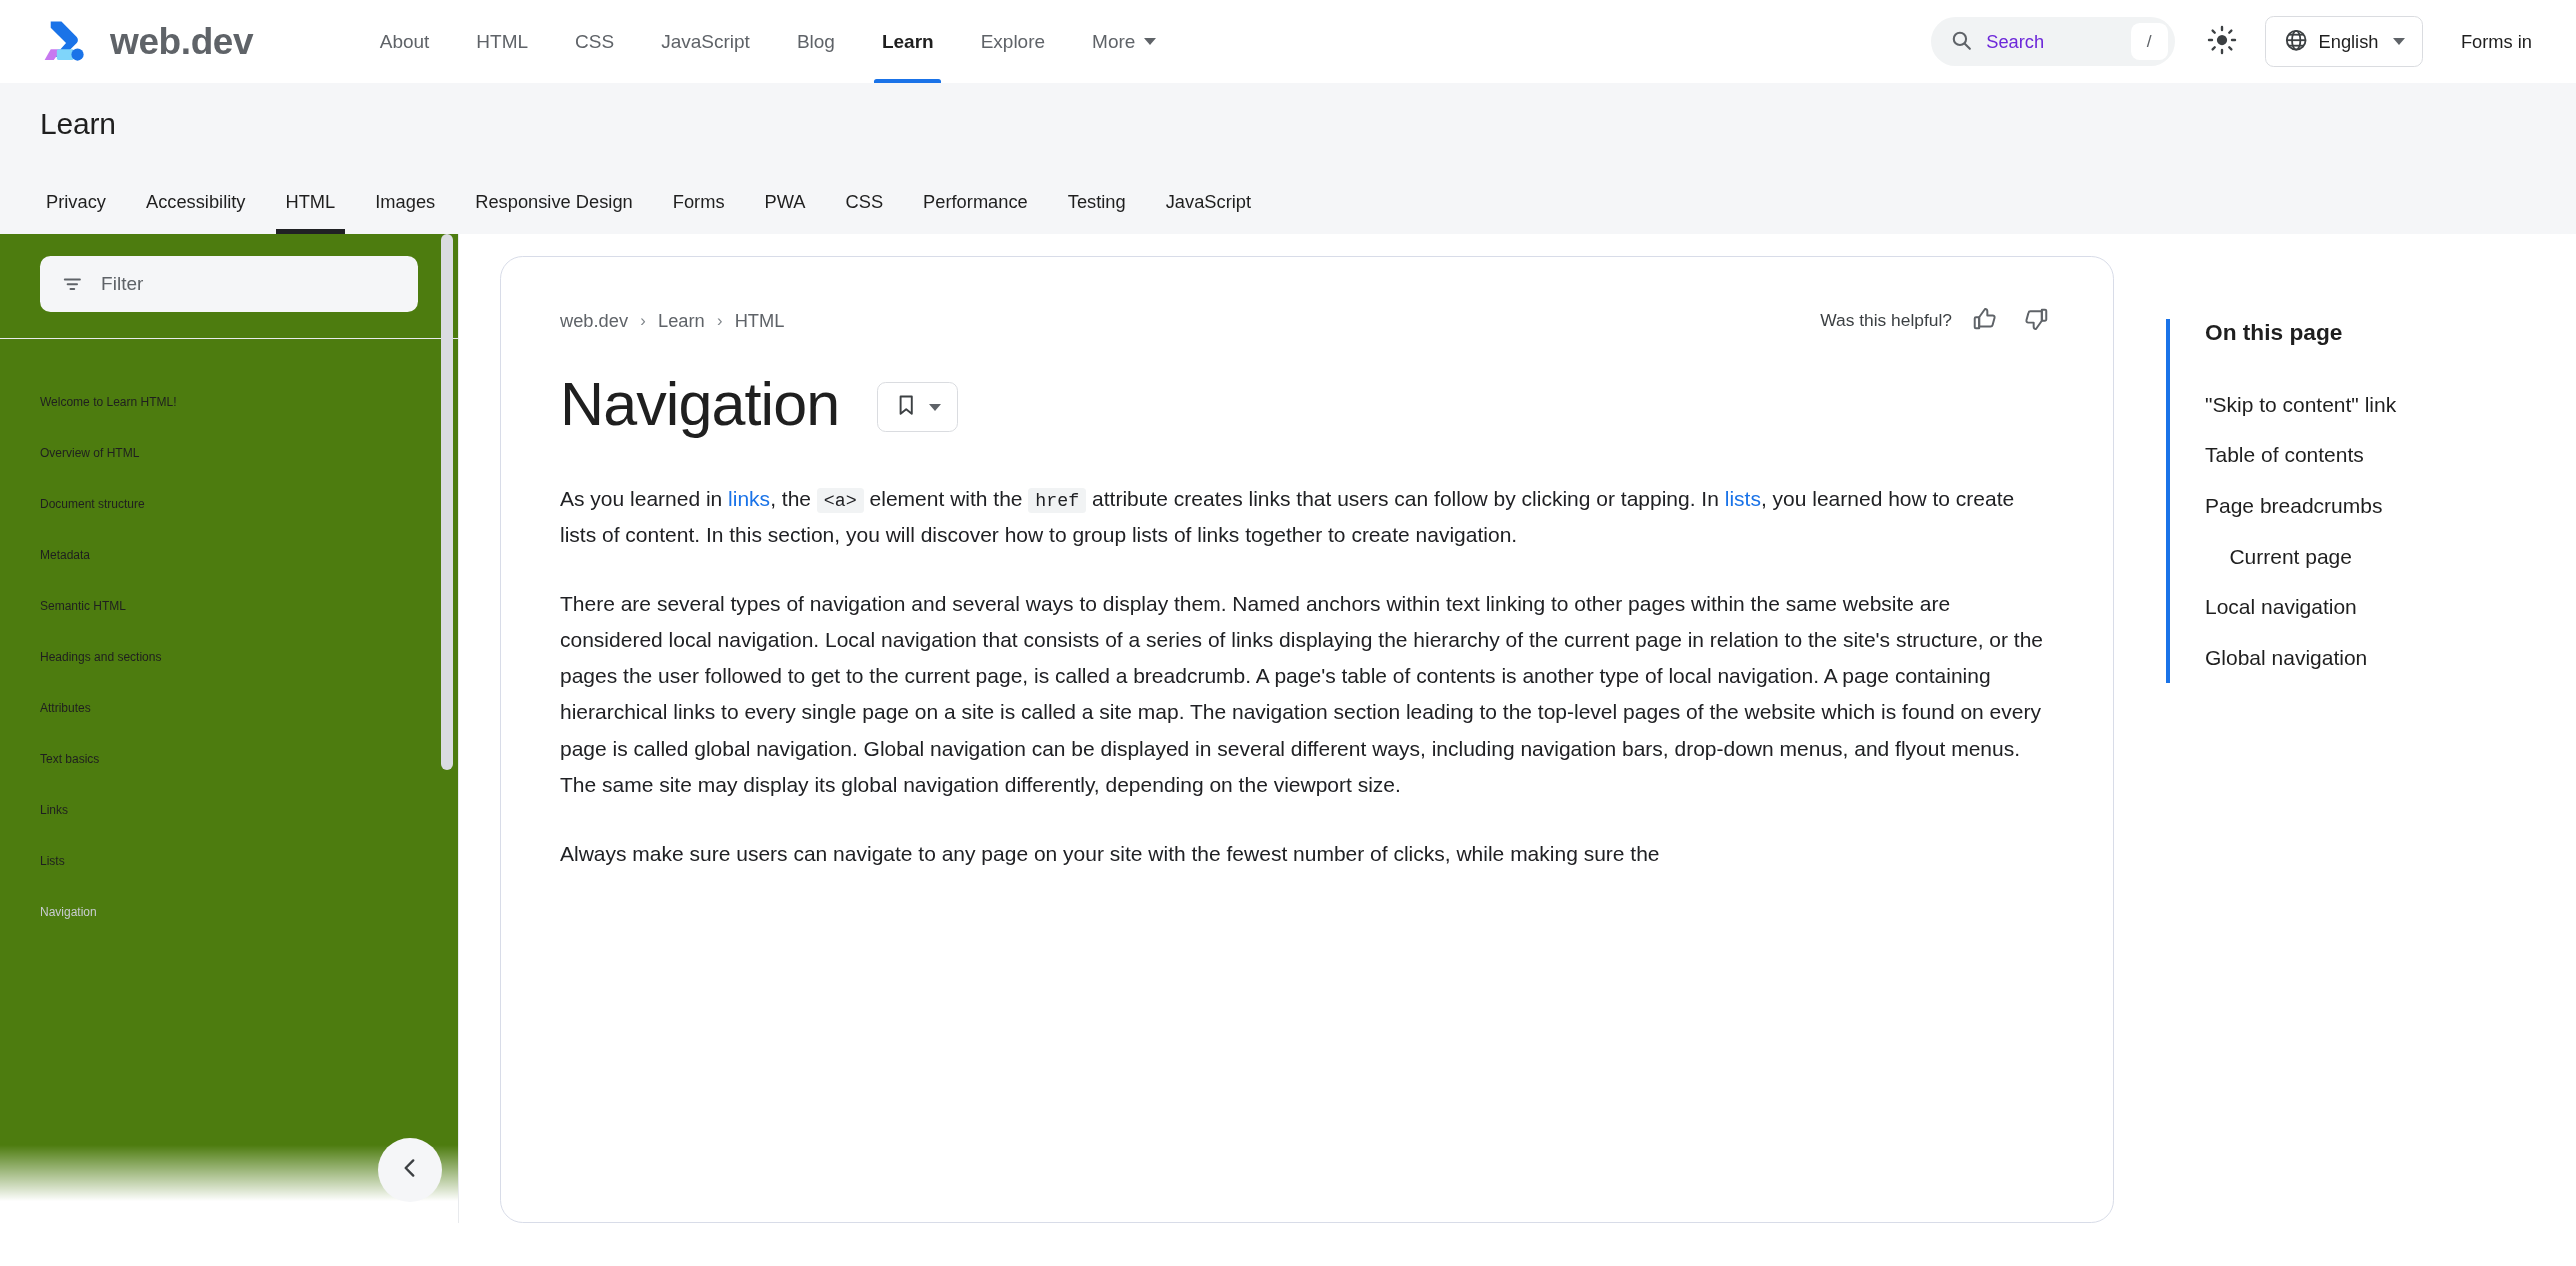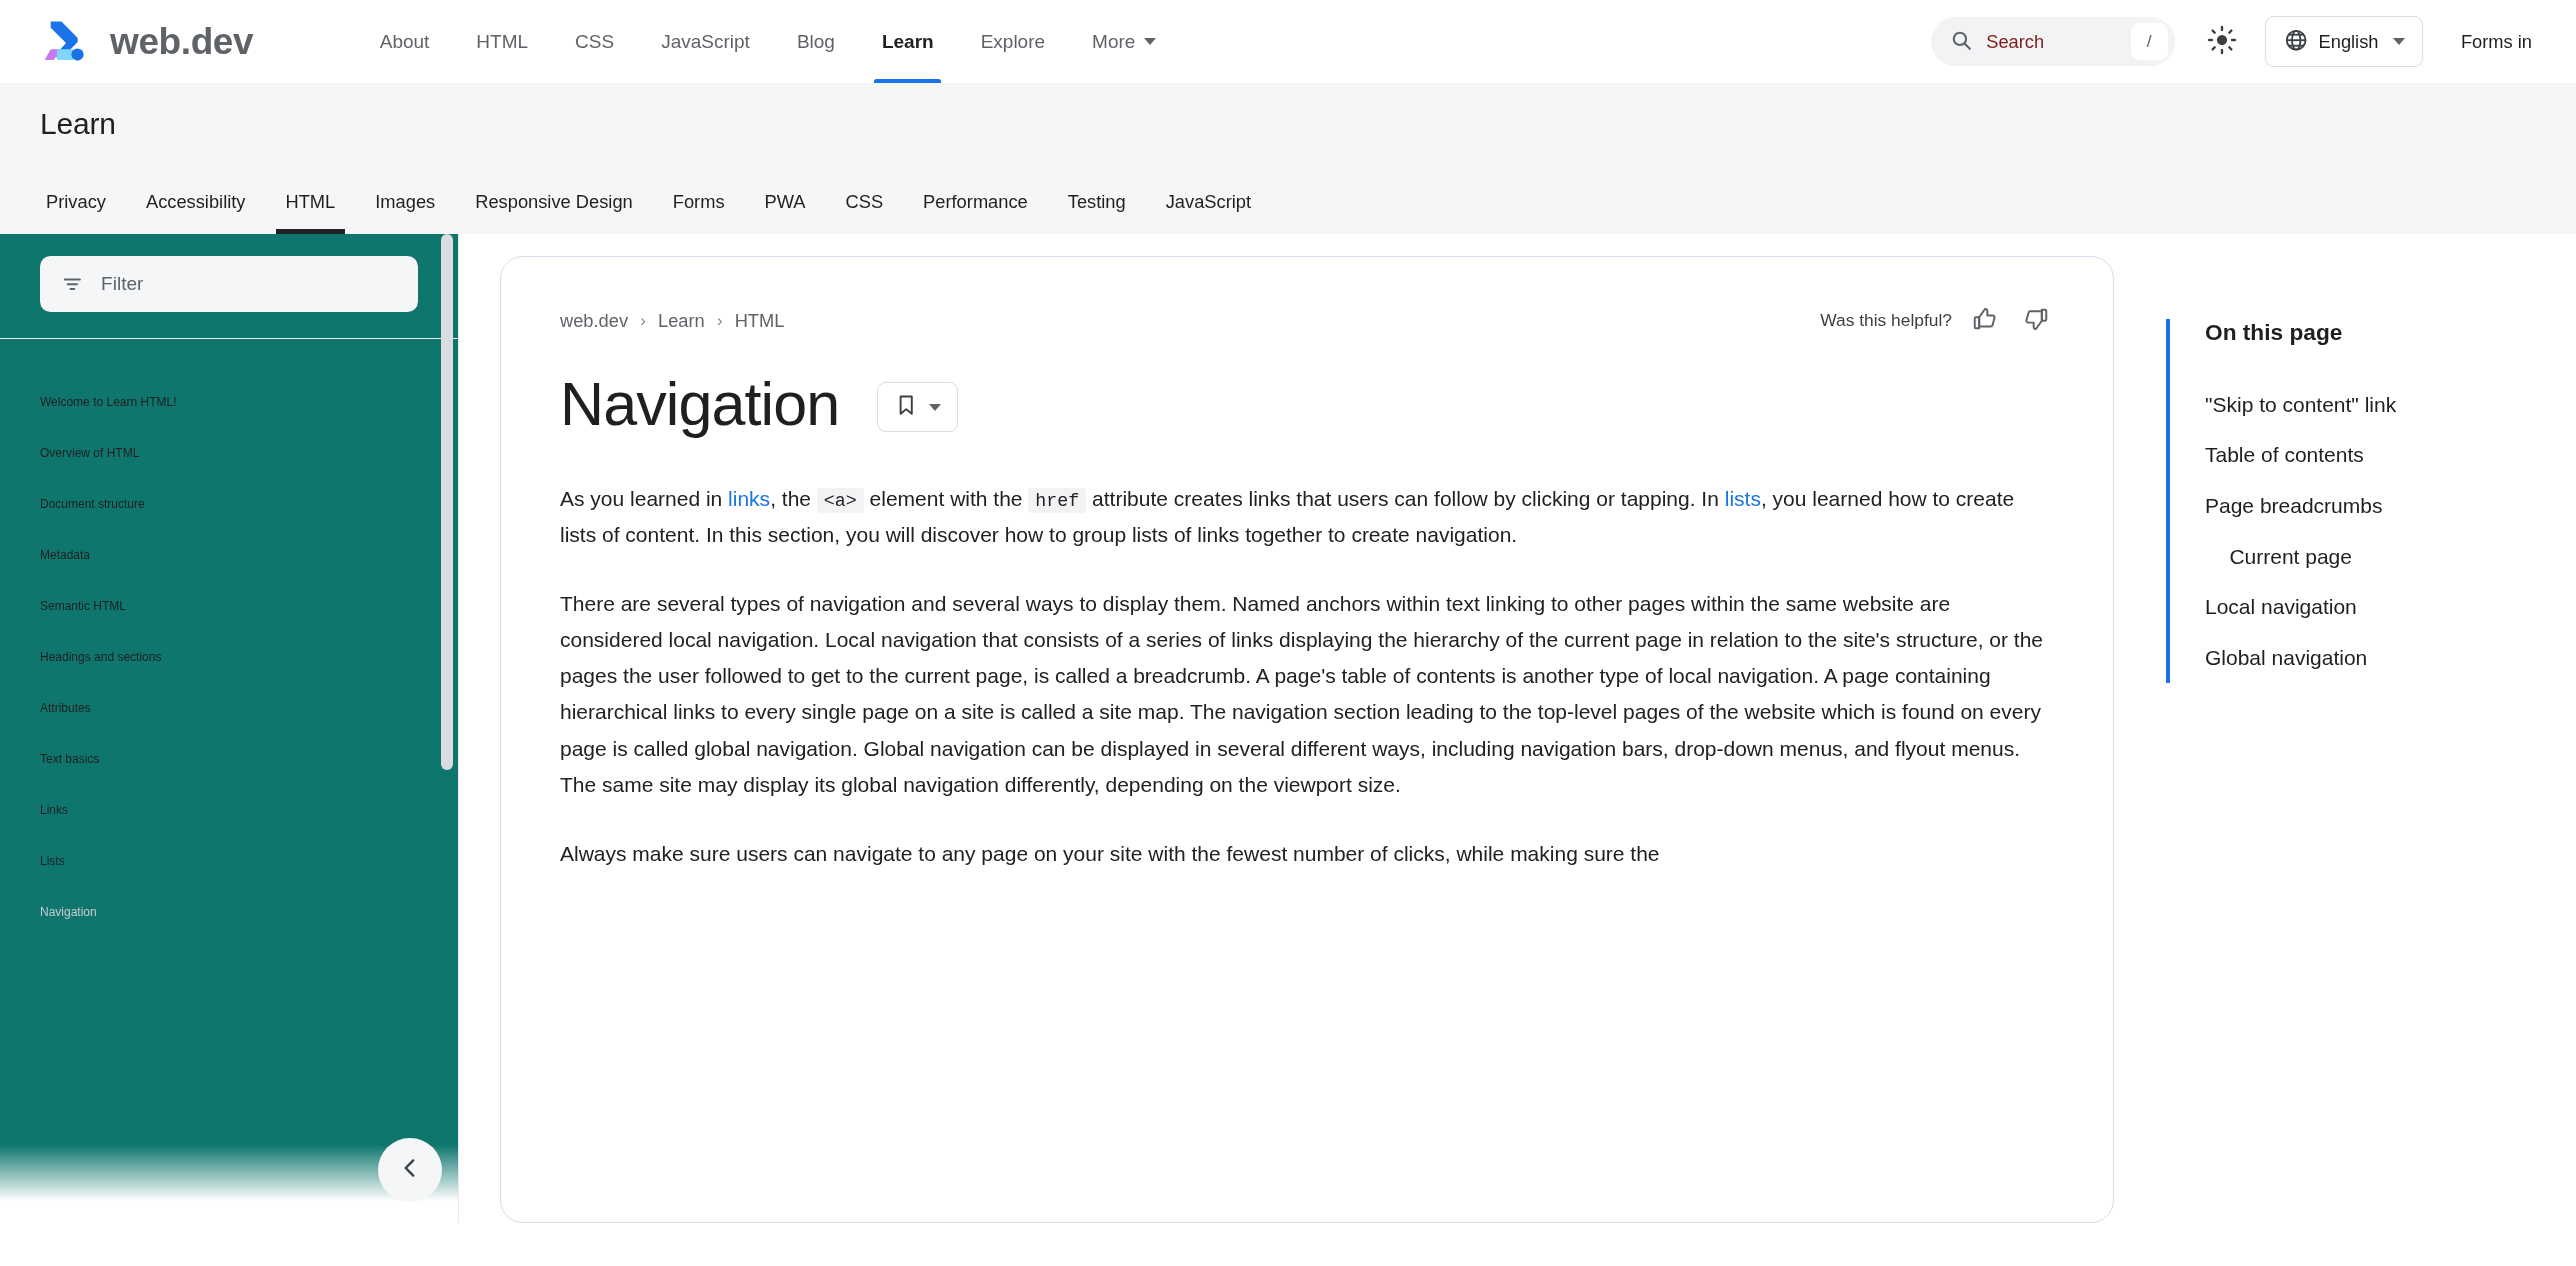--- a/index.html
+++ b/index.html
@@ -65,21 +65,21 @@
   .search-box {
     display: flex; align-items: center;
     width: 244px; height: 49px;
     background: #f1f3f4;
     border-radius: 24.4px;
     padding: 0 7px 0 19px;
     cursor: text;
   }
   .search-icon { width: 22.7px; height: 22.7px; flex: 0 0 auto; }
   .search-placeholder {
-    flex: 1; font-size: 18.3px; color: #7f1d1d; margin-left: 14px;
+    flex: 1; font-size: 18.3px; color: #6d28d9; margin-left: 14px;
   }
   .search-kbd {
     width: 37px; height: 37px;
     background: #ffffff; border-radius: 8.7px;
     display: flex; align-items: center; justify-content: center;
     font-size: 17.4px; color: #5f6368;
   }
   .theme-btn {
     width: 56px; height: 56px; margin-left: 19px;
     display: flex; align-items: center; justify-content: center;
@@ -133,21 +133,21 @@
   .page-body {
     display: flex;
     height: calc(1266px - 83px - 194px);
     background: #ffffff;
   }
 
   
   .sidebar {
     width: 459px; flex: 0 0 459px;
     position: relative;
-    background: #0f766e;
+    background: #4d7c0f;
     border-right: 0.9px solid #e8eaed;
     display: flex; flex-direction: column;
     overflow: hidden;
   }
   .filter-wrap { padding: 22.7px 40px 26px 40px; }
   .filter-input {
     display: flex; align-items: center; gap: 17.4px;
     height: 56px; background: #f5f6f8;
     border-radius: 10.5px; padding: 0 21px; cursor: text;
   }

